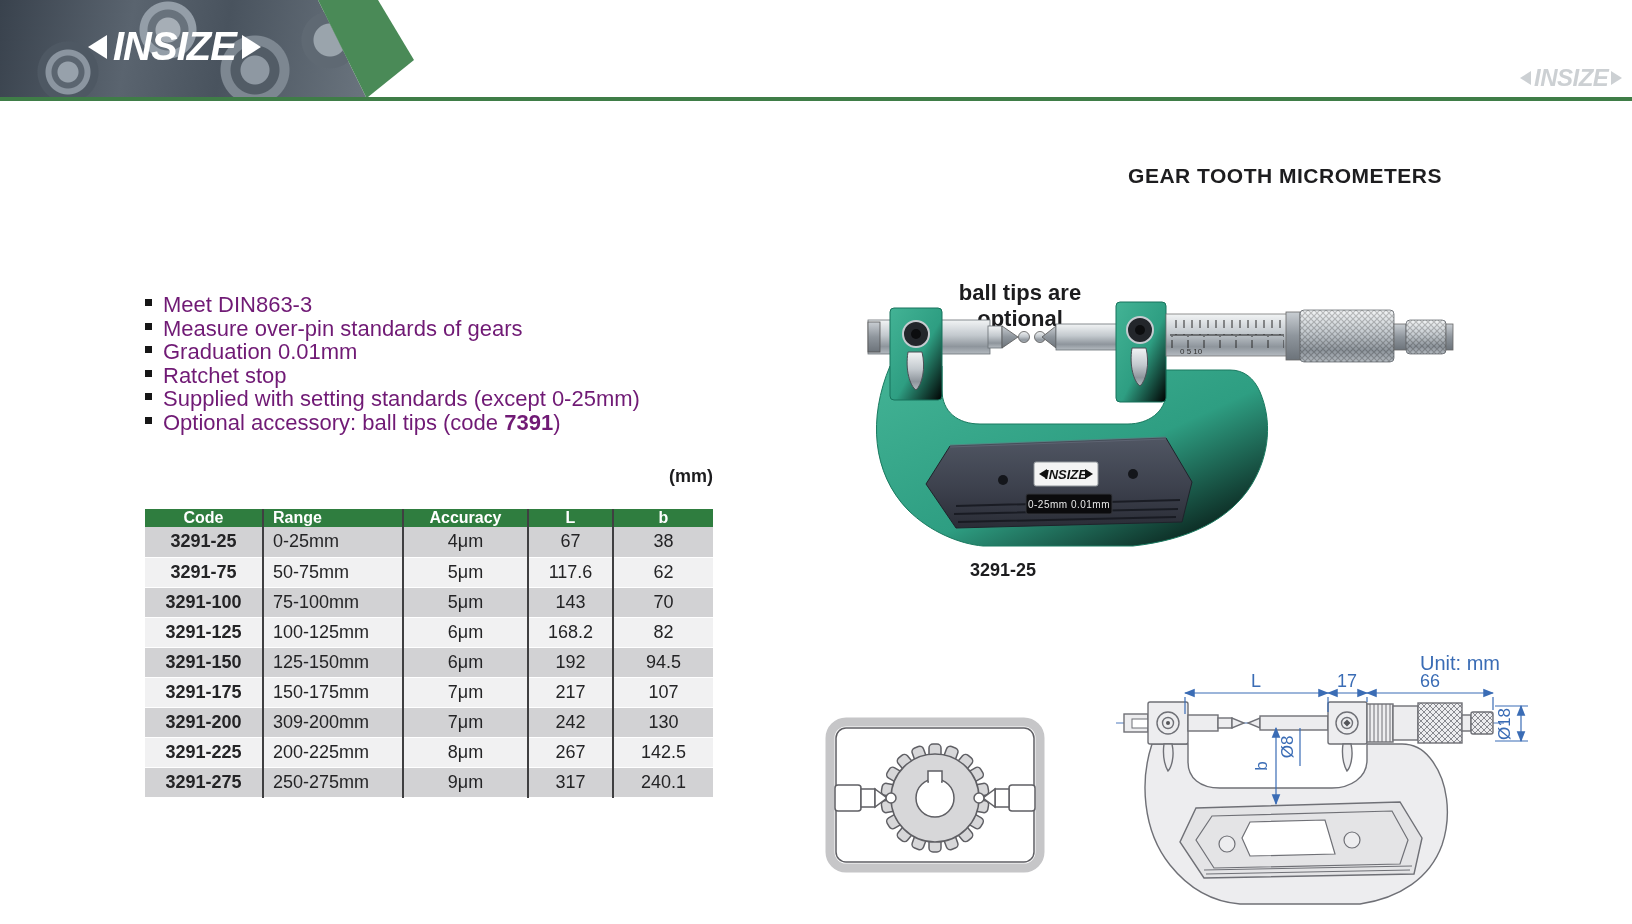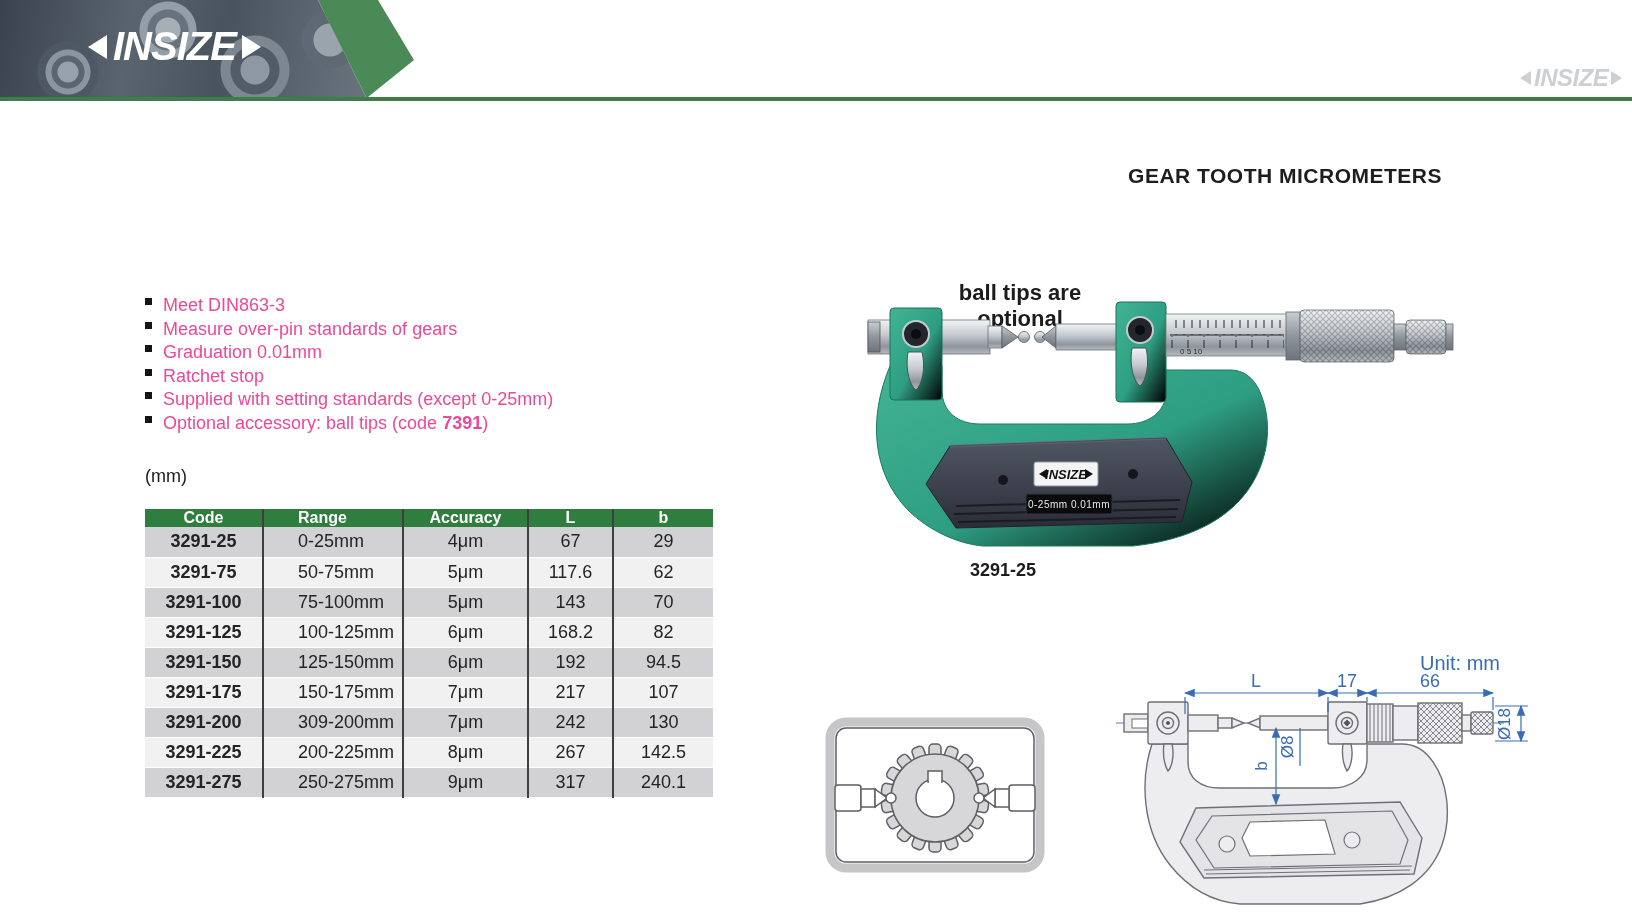--- a/index.html
+++ b/index.html
@@ -34,39 +34,39 @@
   .chevron{position:absolute;left:0;top:0;}
   .header-rule{position:absolute;left:0;top:97px;width:1632px;height:4px;background:var(--rule-green);}
   .watermark{position:absolute;left:1520px;top:64px;display:flex;align-items:center;gap:3px;opacity:.9;}
   .watermark .word{font-size:24px;font-weight:bold;font-style:italic;color:#c7cbcf;letter-spacing:-.5px;}
   .wtri-l{border-width:7px 11px 7px 0;border-color:transparent #c7cbcf transparent transparent;}
   .wtri-r{border-width:7px 0 7px 11px;border-color:transparent transparent transparent #c7cbcf;}
   
   .page-title{position:absolute;top:164px;right:190px;font-size:21px;font-weight:bold;letter-spacing:.5px;color:#1d1d1f;}
   
   .features{position:absolute;left:145px;top:296px;list-style:none;}
-  .features li{font-size:18px;line-height:18px;margin-bottom:5.5px;color:#ec4899;white-space:nowrap;}
+  .features li{font-size:22px;line-height:18px;margin-bottom:5.5px;color:#701a75;white-space:nowrap;}
   .features .bullet{display:inline-block;width:7px;height:7px;background:#161616;margin-right:11px;vertical-align:6px;}
   .features .b{font-weight:bold;}
   
-  .mm-note{position:absolute;top:466px;left:145px;width:568px;text-align:left;font-size:18px;font-weight:normal;}
+  .mm-note{position:absolute;top:466px;left:145px;width:568px;text-align:right;font-size:18px;font-weight:bold;}
   table.spec{position:absolute;left:145px;top:509px;width:568px;border-collapse:collapse;table-layout:fixed;}
   table.spec col.c0{width:118px;} table.spec col.c1{width:140px;}
   table.spec col.c2{width:125px;} table.spec col.c3{width:85px;} table.spec col.c4{width:100px;}
   table.spec th{
     background:var(--th-green);color:#ffffff;font-size:16px;font-weight:bold;height:18px;
     text-align:center;border-left:2px solid #3f3f41;
   }
   table.spec th:first-child{border-left:none;}
   table.spec td{
     height:30px;font-size:18px;text-align:center;border-left:2px solid #3f3f41;border-bottom:1px solid #ffffff;
     color:#242426;
   }
   table.spec td:first-child{border-left:none;font-weight:bold;}
-  table.spec th.col-range,table.spec td:nth-child(2){text-align:left;padding-left:34px;}
+  table.spec th.col-range,table.spec td:nth-child(2){text-align:left;padding-left:9px;}
   table.spec tbody tr:nth-child(odd){background:var(--row-gray);}
   table.spec tbody tr:nth-child(even){background:var(--row-light);}
   
   .ball-note{position:absolute;left:930px;top:280px;width:180px;text-align:center;font-size:22px;font-weight:bold;}
   .photo-svg{position:absolute;left:828px;top:268px;}
   .photo-caption{position:absolute;left:943px;top:560px;width:120px;text-align:center;font-size:18px;font-weight:bold;}
   
   .gearbox-svg{position:absolute;left:825px;top:717px;}
   .drawing-svg{position:absolute;left:1100px;top:640px;}
   .dim{fill:var(--blue);font-size:18px;}
@@ -123,21 +123,21 @@
       <th>L</th>
       <th>b</th>
     </tr>
   </thead>
   <tbody>
       <tr>
         <td>3291-25</td>
         <td>0-25mm</td>
         <td>4μm</td>
         <td>67</td>
-        <td>29</td>
+        <td>38</td>
       </tr>
       <tr>
         <td>3291-75</td>
         <td>50-75mm</td>
         <td>5μm</td>
         <td>117.6</td>
         <td>62</td>
       </tr>
       <tr>
         <td>3291-100</td>

